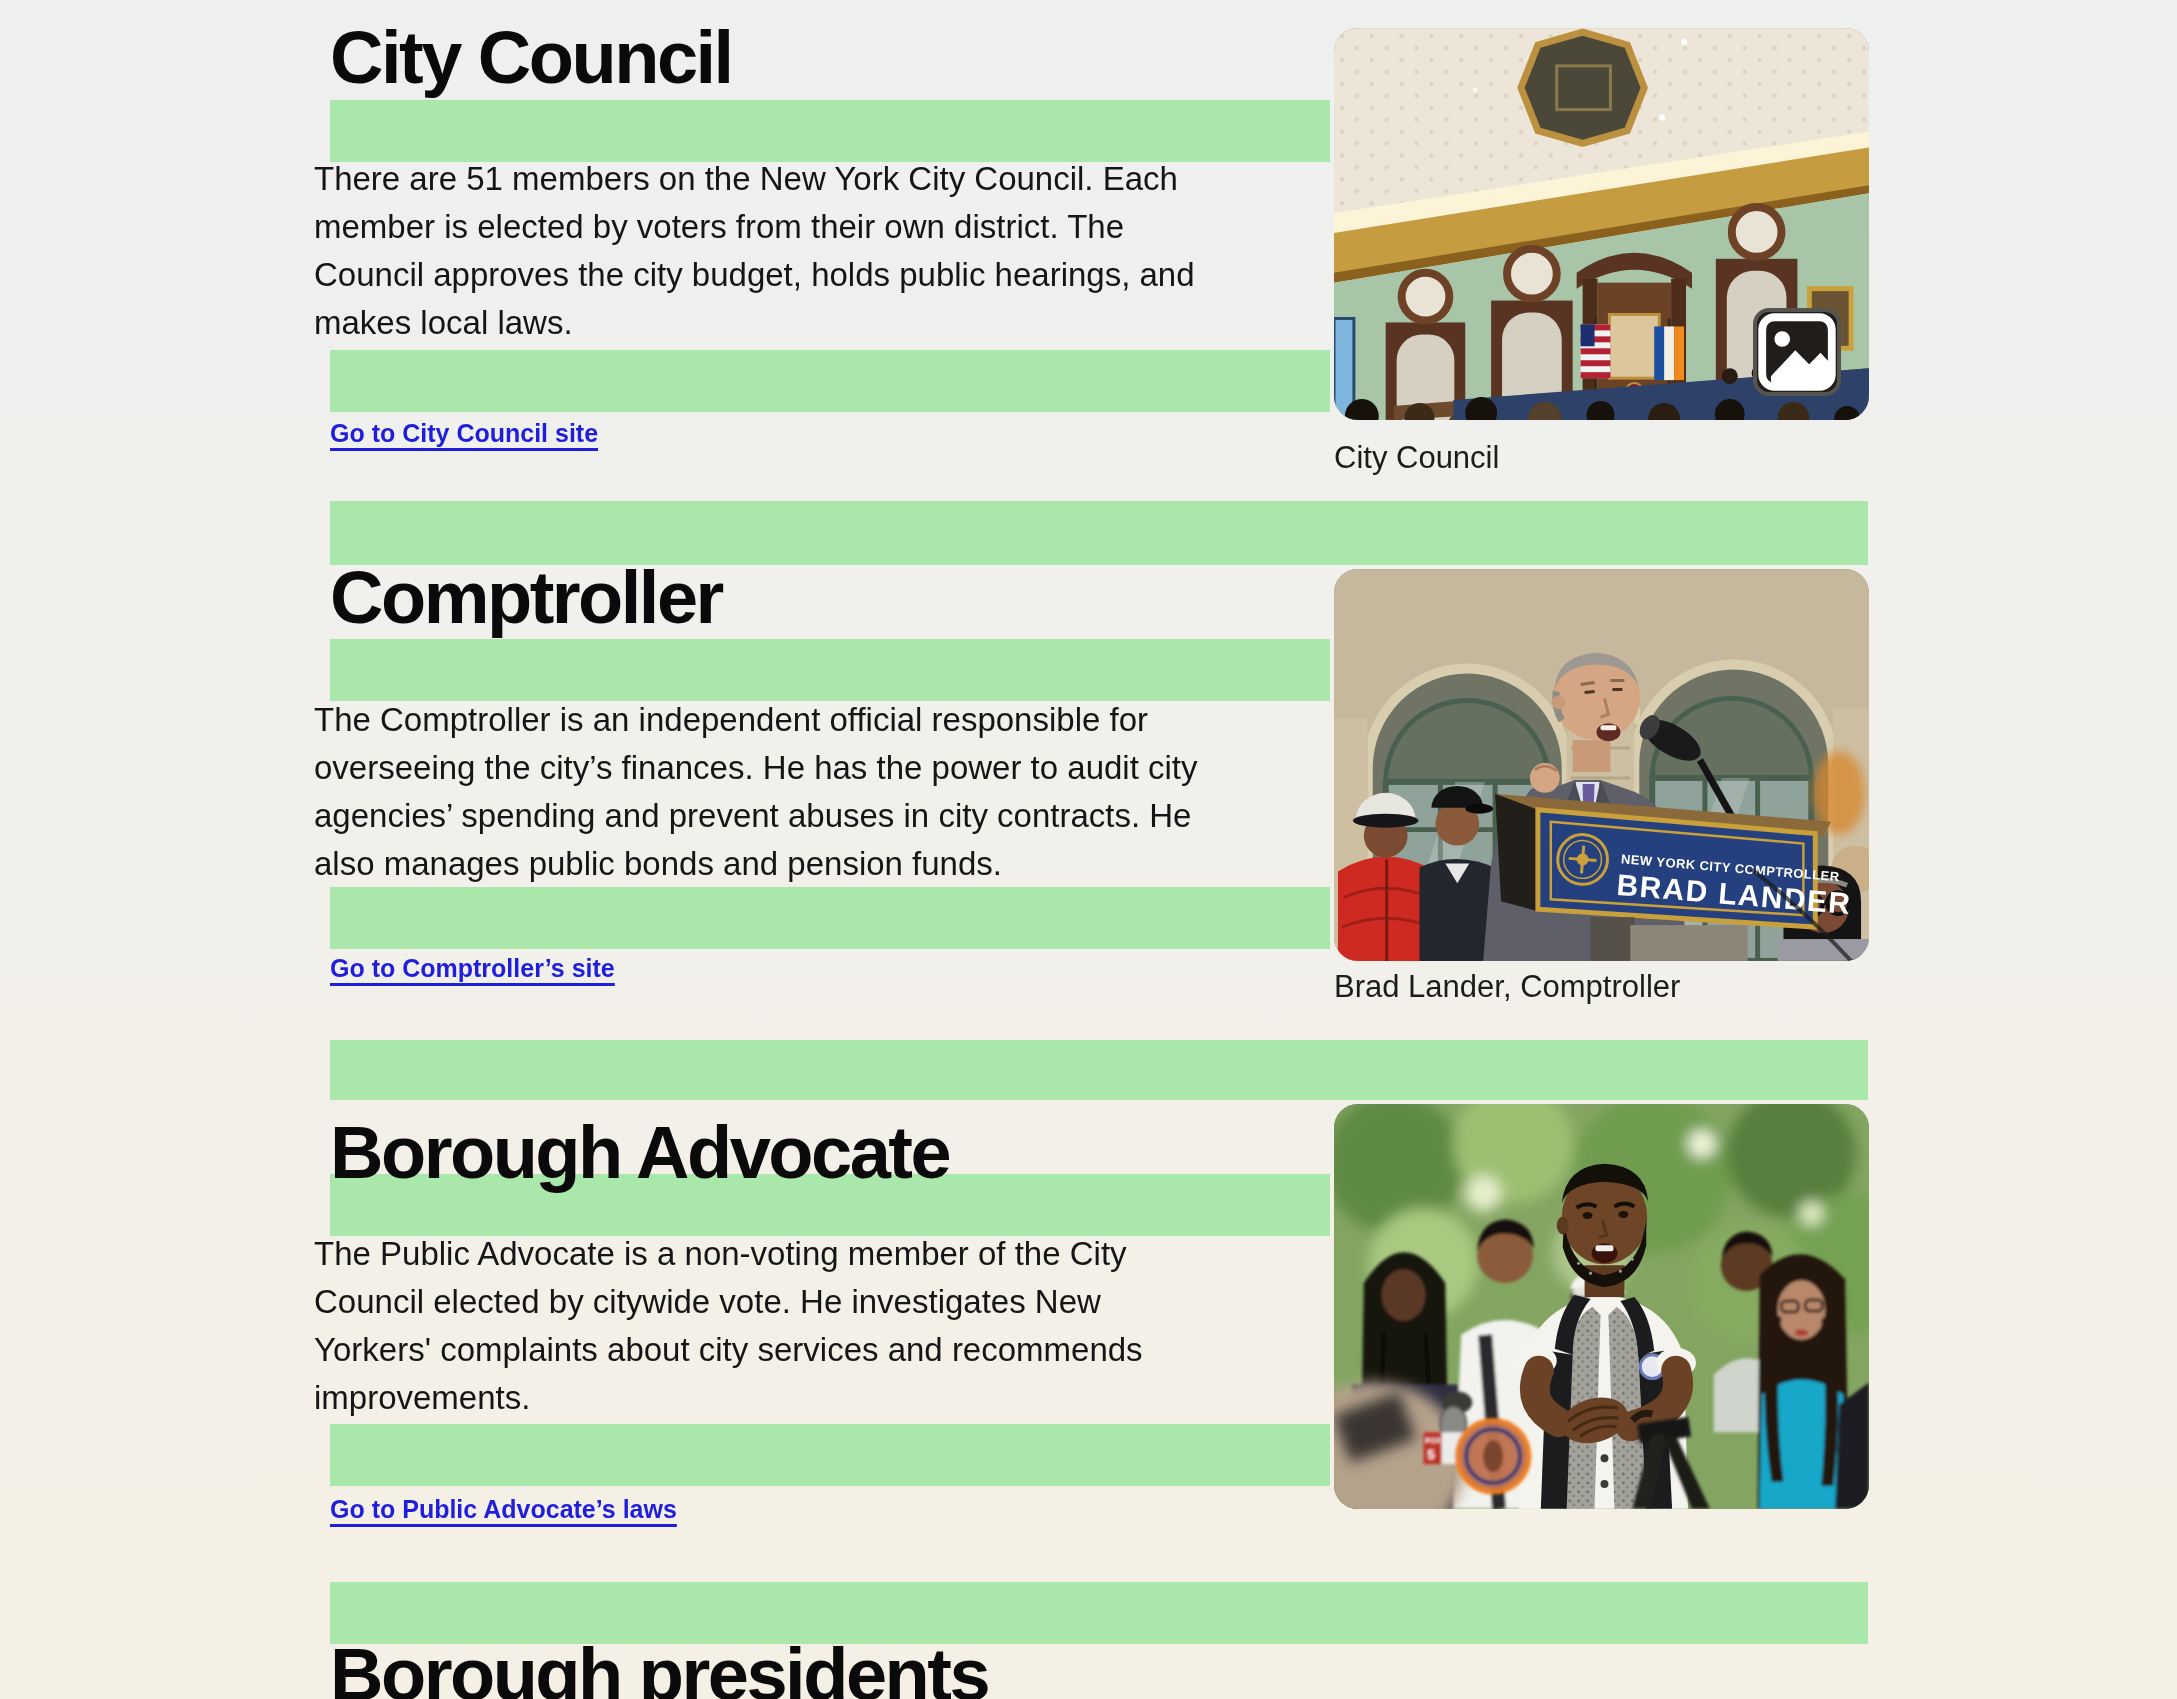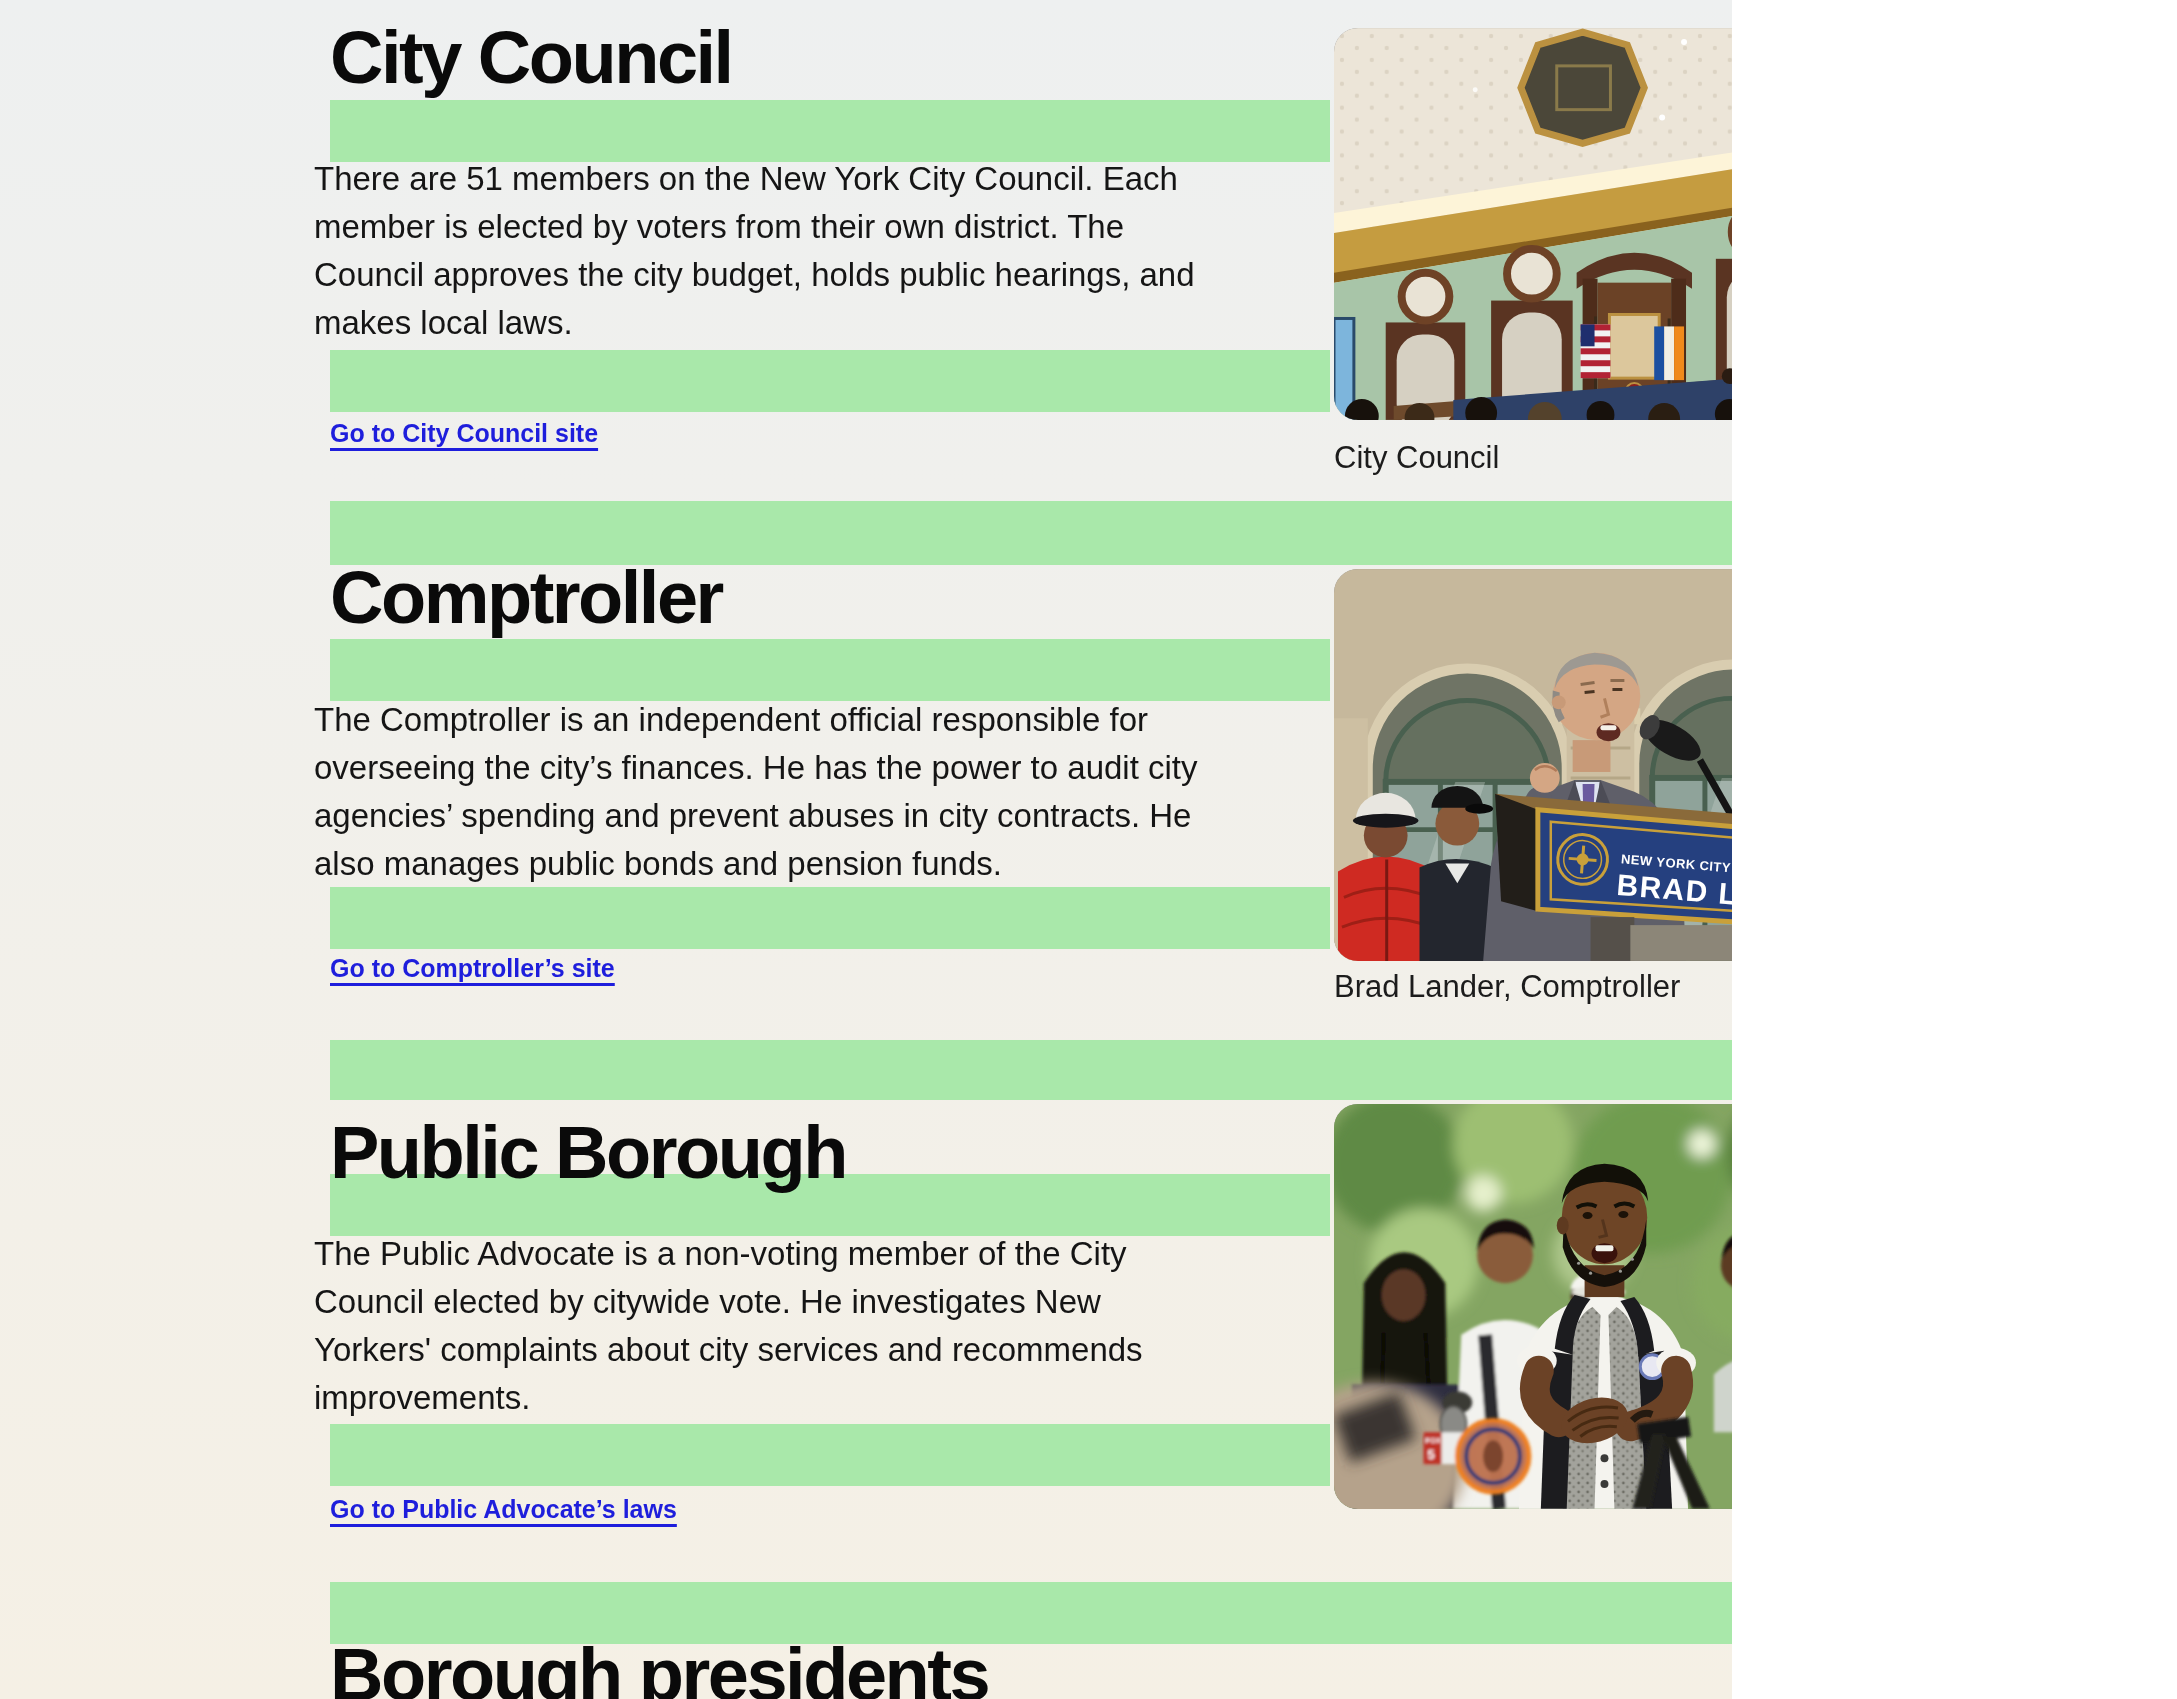--- a/index.html
+++ b/index.html
@@ -1,18 +1,18 @@
 <!DOCTYPE html>
 <html style="--background-top: #eef0f0; --background-bottom: #f5f0e5; --highlight: #a9e8aa; --link: #1e1edc; --heading-text: #0a0a0a; --body-text: #151515; --caption-text: #1c1c1c;"><head>
 <meta charset="utf-8">
 <style>
   html,body{margin:0;padding:0;}
   #page{
     position:relative;
-    width:1732px;height:1699px;
+    width:2177px;height:1699px;
     overflow:hidden;
     background:linear-gradient(180deg, var(--background-top,#eef0f0) 0%, var(--background-bottom,#f5f0e5) 100%);
     font-family:"Liberation Sans",sans-serif;
   }
   .stripe{
     position:absolute;left:330px;
     background:var(--highlight,#a9e8aa);
   }
   .stripe.col{width:1000px;}
   .stripe.full{width:1538px;}
@@ -84,21 +84,21 @@
 makes local laws.</p>
   <a class="link" style="top:413px" href="#">Go to City Council site</a>
 
   <h2 class="h" style="top:563px">Comptroller</h2>
   <p class="body" style="top:696px">The Comptroller is an independent official responsible for
 overseeing the city’s finances. He has the power to audit city
 agencies’ spending and prevent abuses in city contracts. He
 also manages public bonds and pension funds.</p>
   <a class="link" style="top:948px" href="#">Go to Comptroller’s site</a>
 
-  <h2 class="h" style="top:1118px">Public Borough</h2>
+  <h2 class="h" style="top:1118px">Borough Advocate</h2>
   <p class="body" style="top:1230px">The Public Advocate is a non-voting member of the City
 Council elected by citywide vote. He investigates New
 Yorkers' complaints about city services and recommends
 improvements.</p>
   <a class="link" style="top:1489px" href="#">Go to Public Advocate’s laws</a>
 
   <h2 class="h" style="top:1640px">Borough presidents</h2>
 
   <figure class="photo" style="top:28px;height:392px">
     <svg viewBox="0 0 538 394">

